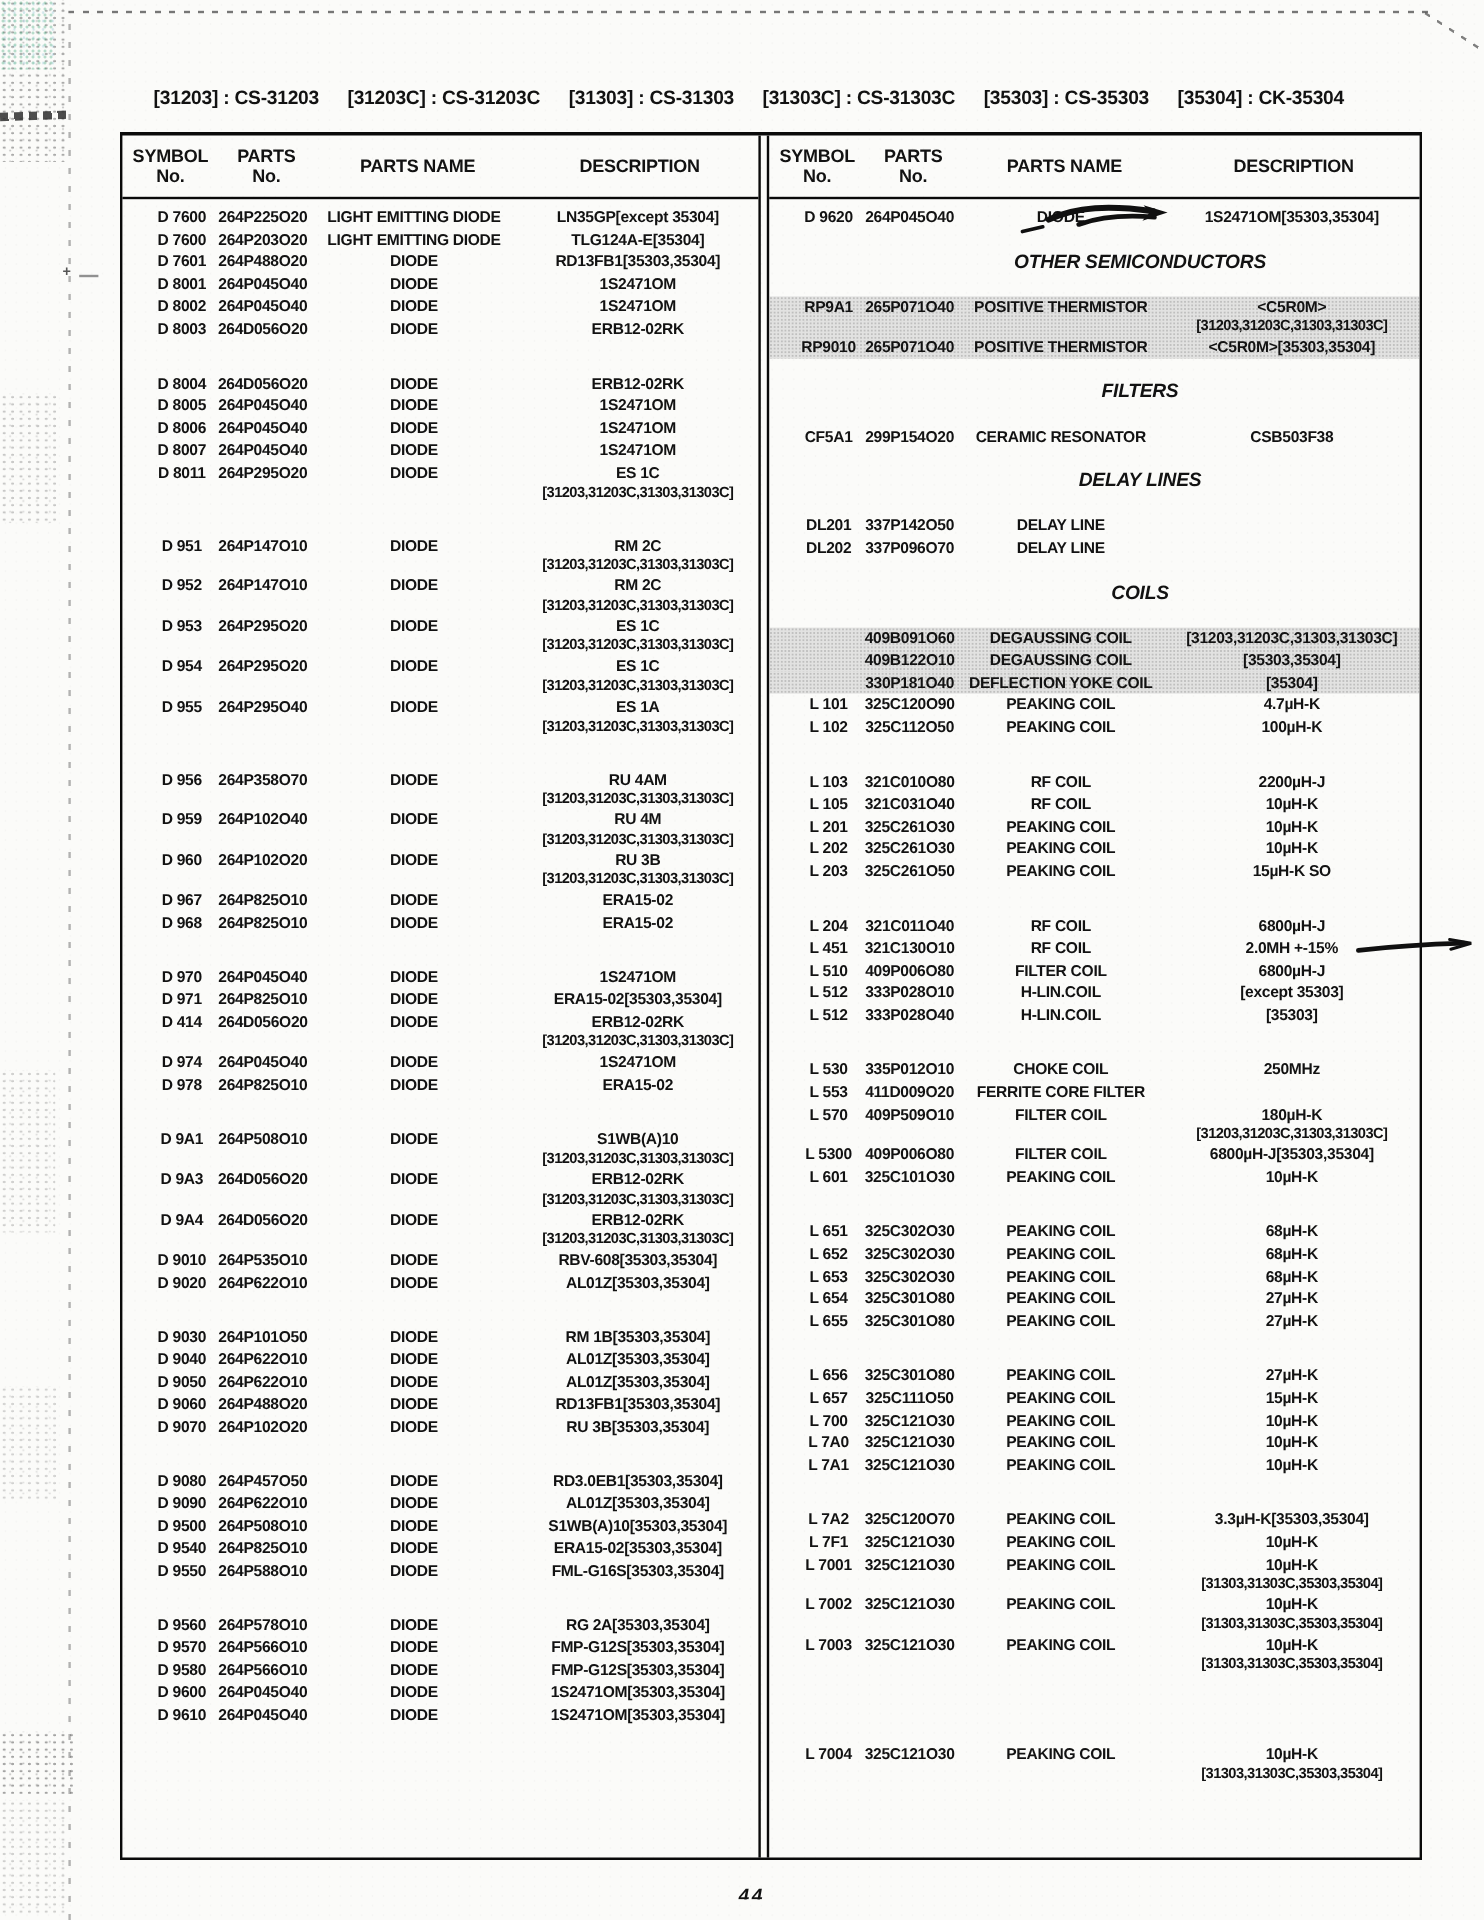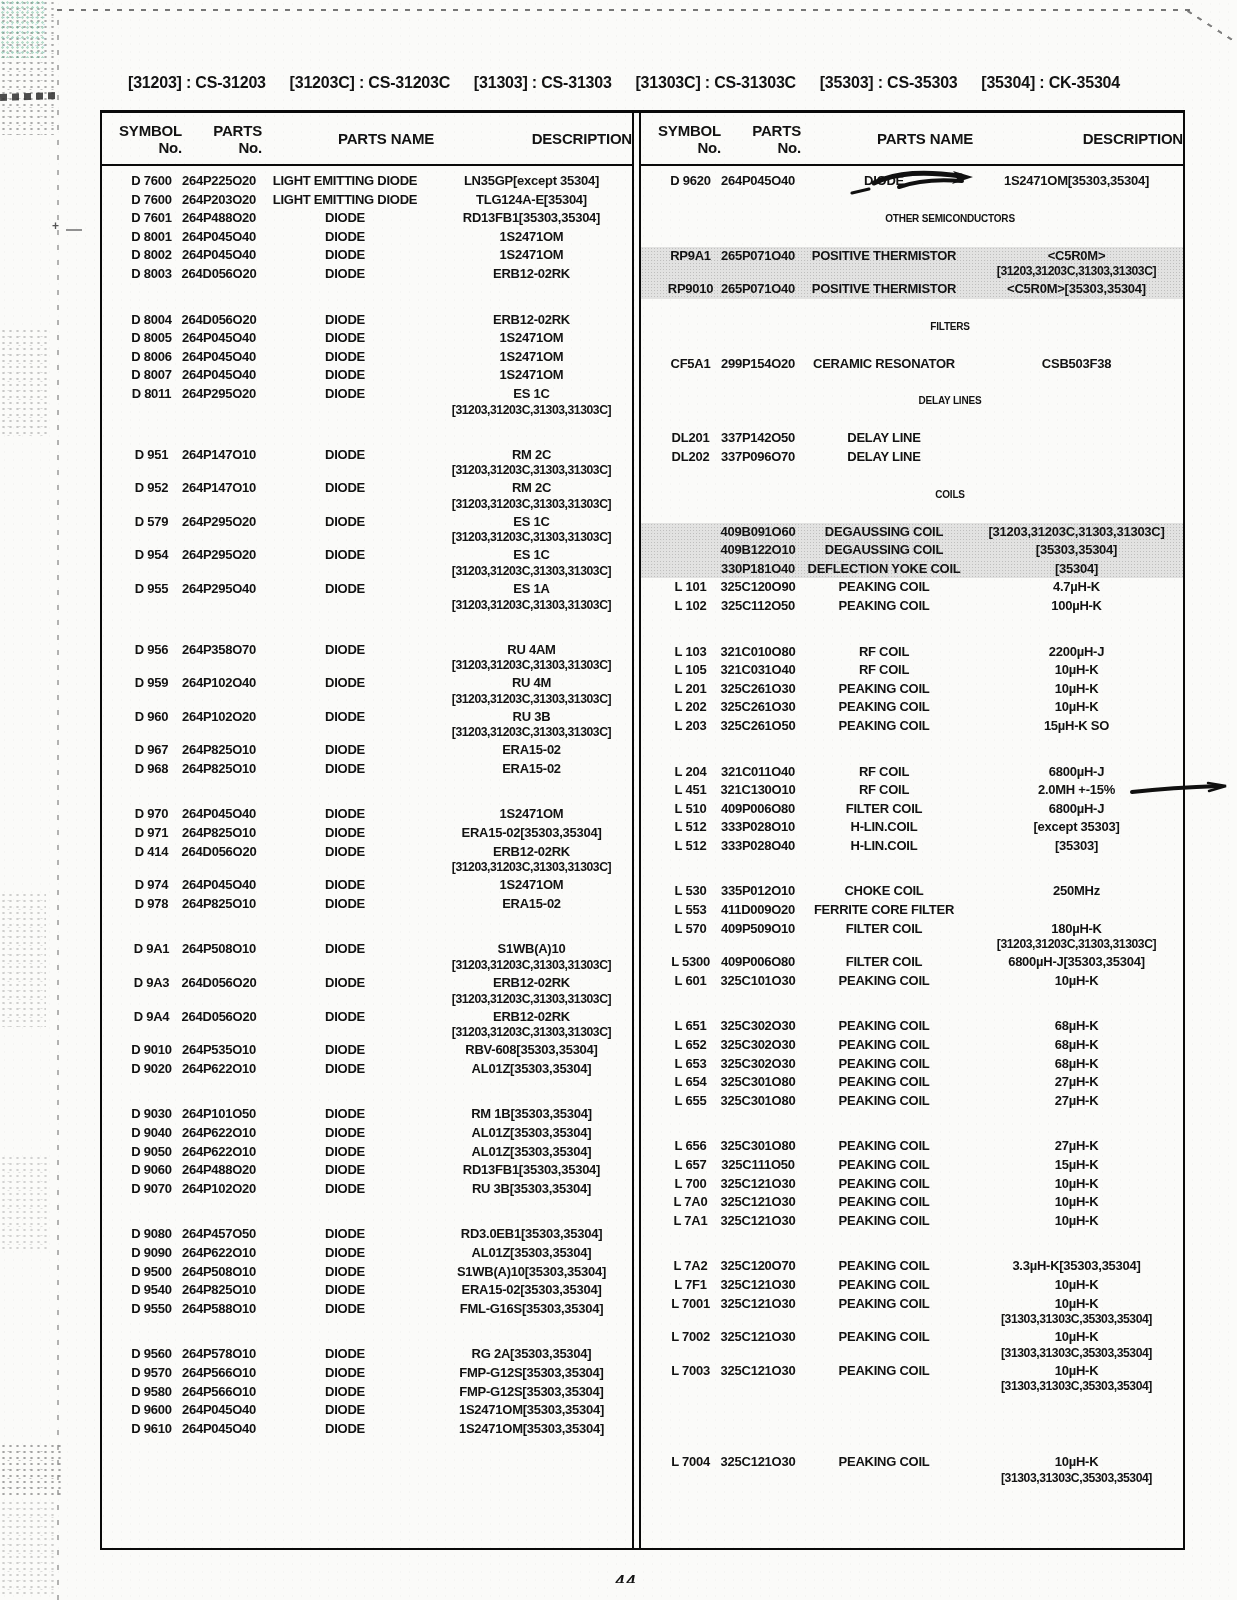--- a/index.html
+++ b/index.html
@@ -40,39 +40,39 @@
   .parts-table{position:absolute;left:100px;top:110px;width:1085px;height:1440px;
     border:2px solid #0a0a0a;border-top-width:3px;box-sizing:border-box;background:transparent;}
   .col{position:absolute;top:0;bottom:0;}
   .col.left{left:0;width:530px;}
   .col.right{left:539px;right:0;}
   .divider{position:absolute;top:0;bottom:0;left:530px;width:9px;
     border-left:2px solid #0a0a0a;border-right:2px solid #0a0a0a;box-sizing:border-box;}
 
   .col-header{height:51px;border-bottom:2px solid #0a0a0a;display:flex;align-items:center;
     font-size:15px;font-weight:bold;letter-spacing:-0.2px;}
-  .h-cell{text-align:right;line-height:17px;}
+  .h-cell{text-align:center;line-height:17px;}
   .h-sym{width:80px;}
   .h-part{width:80px;}
   .h-name{width:172px;}
   .h-desc{flex:1;}
 
   .rows{padding-top:6px;text-align:center;}
   .row{display:flex;align-items:flex-start;line-height:18.6px;
     font-size:13px;font-weight:bold;letter-spacing:-0.25px;white-space:nowrap;}
   .cell{flex:none;}
   .c-sym{width:55px;margin-left:22px;}
   .c-part{width:80px;}
   .c-name{width:172px;}
   .c-desc{flex:1;}
   .c-desc .d2{font-size:12.2px;letter-spacing:-0.45px;line-height:17px;margin-top:-2px;}
   .gap{height:27px;}
   .gap.big{height:58px;}
   .section{padding-left:76px;margin:19px 0 19px 0;line-height:18px;
-    font-size:10px;font-weight:bold;letter-spacing:-0.2px;}
+    font-size:16px;font-weight:bold;letter-spacing:-0.2px;font-style:italic;}
   .row.hl{background-color:rgba(168,168,168,.30);
     background-image:radial-gradient(rgba(110,110,110,.30) .7px,transparent 1px);
     background-size:3px 3px;}
 
   
   .pen{position:absolute;}
   .pen svg{display:block;}
   .page-num{position:absolute;left:616px;top:1572px;height:11px;overflow:hidden;
     font-size:16px;font-weight:bold;transform:skewX(-10deg);letter-spacing:2px;}
   .plus-mark{position:absolute;left:52px;top:219px;font-size:12px;color:#555;font-weight:bold;}
@@ -224,21 +224,21 @@
         <div class="row">
           <div class="cell c-sym">D 952</div>
           <div class="cell c-part">264P147O10</div>
           <div class="cell c-name">DIODE</div>
           <div class="cell c-desc">
             <div>RM 2C</div>
             <div class="d2">[31203,31203C,31303,31303C]</div>
           </div>
         </div>
         <div class="row">
-          <div class="cell c-sym">D 579</div>
+          <div class="cell c-sym">D 953</div>
           <div class="cell c-part">264P295O20</div>
           <div class="cell c-name">DIODE</div>
           <div class="cell c-desc">
             <div>ES 1C</div>
             <div class="d2">[31203,31203C,31303,31303C]</div>
           </div>
         </div>
         <div class="row">
           <div class="cell c-sym">D 954</div>
           <div class="cell c-part">264P295O20</div>

